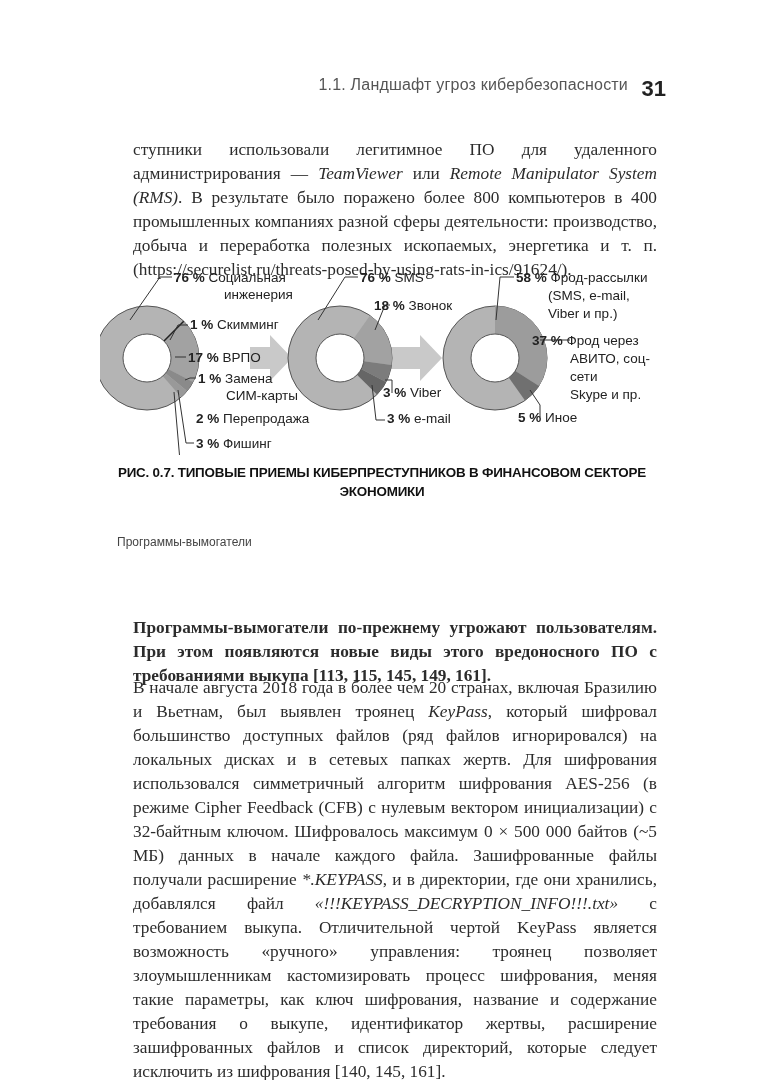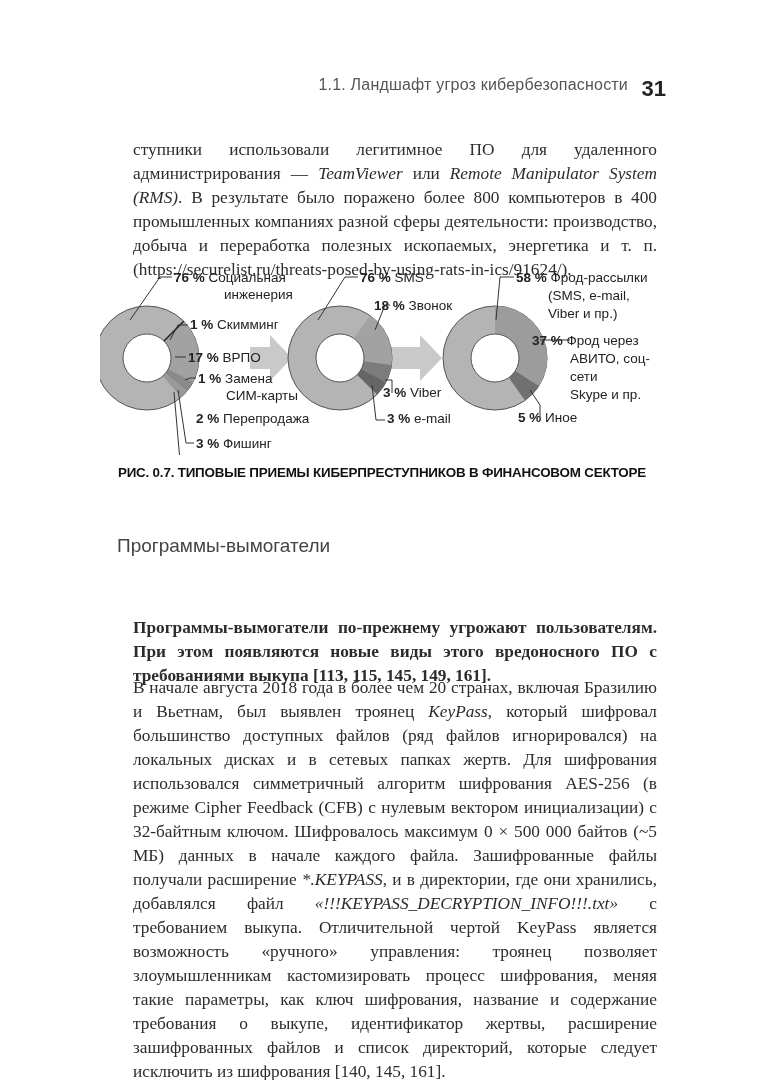--- a/index.html
+++ b/index.html
@@ -6,21 +6,21 @@
   body { width:764px; height:1080px; background:#ffffff; position:relative; overflow:hidden; color:#2a2a2a; }
   .running-head { position:absolute; top:76px; left:0; width:764px; height:24px; }
   .rh-title { position:absolute; right:136px; top:0; font-family:"Liberation Sans", sans-serif; font-size:16px; color:#555; letter-spacing:0.2px; }
   .rh-page { position:absolute; right:98px; top:0; font-family:"Liberation Sans", sans-serif; font-size:22px; font-weight:bold; color:#222; }
   .text { position:absolute; left:117px; width:556px; font-family:"Liberation Serif", serif; font-size:17.3px; line-height:24px; color:#2c2c2c; text-align:justify; }
   .text p { margin:16px; text-indent:0; }
   .text i { font-style:italic; }
   .p1 { top:122px; }
   .figure { position:absolute; left:100px; top:265px; width:600px; height:190px; }
   .caption { position:absolute; top:463px; left:110px; width:544px; text-align:center; font-family:"Liberation Sans", sans-serif; font-weight:bold; font-size:13.4px; line-height:19px; color:#111; letter-spacing:-0.2px; }
-  .heading { position:absolute; top:535px; left:117px; font-family:"Liberation Sans", sans-serif; font-size:19px; color:#444; }
+  .heading { position:absolute; top:535px; left:117px; font-family:"Liberation Sans", sans-serif; font-size:12px; color:#444; }
   .p2 { top:600px;font-weight:bold; }
   .p3 { top:660px; }
   .lbl { font-family:"Liberation Sans", sans-serif; font-size:13.5px; fill:#222; }
   .lbl-b { font-weight:bold; }
 </style>
 </head>
 <body>
 
 <div class="running-head">
   <span class="rh-title">1.1. Ландшафт угроз кибербезопасности</span>
@@ -106,20 +106,21 @@
   <text class="lbl" x="448" y="53">Viber и пр.)</text>
   <text class="lbl" x="432" y="80"><tspan class="lbl-b">37 %</tspan> <tspan>Фрод через</tspan></text>
   <text class="lbl" x="470" y="98">АВИТО, соц-</text>
   <text class="lbl" x="470" y="116">сети</text>
   <text class="lbl" x="470" y="134">Skype и пр.</text>
   <text class="lbl" x="418" y="157"><tspan class="lbl-b">5 %</tspan> <tspan>Иное</tspan></text>
 </svg>
 
 <div class="caption">
   <div>РИС. 0.7. ТИПОВЫЕ ПРИЕМЫ КИБЕРПРЕСТУПНИКОВ В ФИНАНСОВОМ СЕКТОРЕ</div>
+  <div>ЭКОНОМИКИ</div>
 </div>
 
 <div class="heading">Программы-вымогатели</div>
 
 <div class="text p2">
   <p>Программы-вымогатели по-прежнему угрожают пользователям. При этом появляются новые виды этого вредоносного ПО с требованиями выкупа [113, 115, 145, 149, 161].</p>
 </div>
 
 <div class="text p3">
   <p><span>В начале августа 2018 года в более чем 20 странах, включая Бразилию и Вьетнам, был выявлен троянец </span><i>KeyPass</i><span>, который шифровал большинство доступных файлов (ряд файлов игнорировался) на локальных дисках и в сетевых папках жертв. Для шифрования использовался симметричный алгоритм шифрования AES-256 (в режиме Cipher Feedback (CFB) с нулевым вектором инициализации) с 32-байтным ключом. Шифровалось максимум 0 × 500 000 байтов (~5 МБ) данных в начале каждого файла. Зашифрованные файлы получали расширение </span><i>*.KEYPASS</i><span>, и в директории, где они хранились, добавлялся файл </span><i>«!!!KEYPASS_DECRYPTION_INFO!!!.txt»</i><span> с требованием выкупа. Отличительной чертой KeyPass является возможность «ручного» управления: троянец позволяет злоумышленникам кастомизировать процесс шифрования, меняя такие параметры, как ключ шифрования, название и содержание требования о выкупе, идентификатор жертвы, расширение зашифрованных файлов и список директорий, которые следует исключить из шифрования [140, 145, 161].</span></p>

